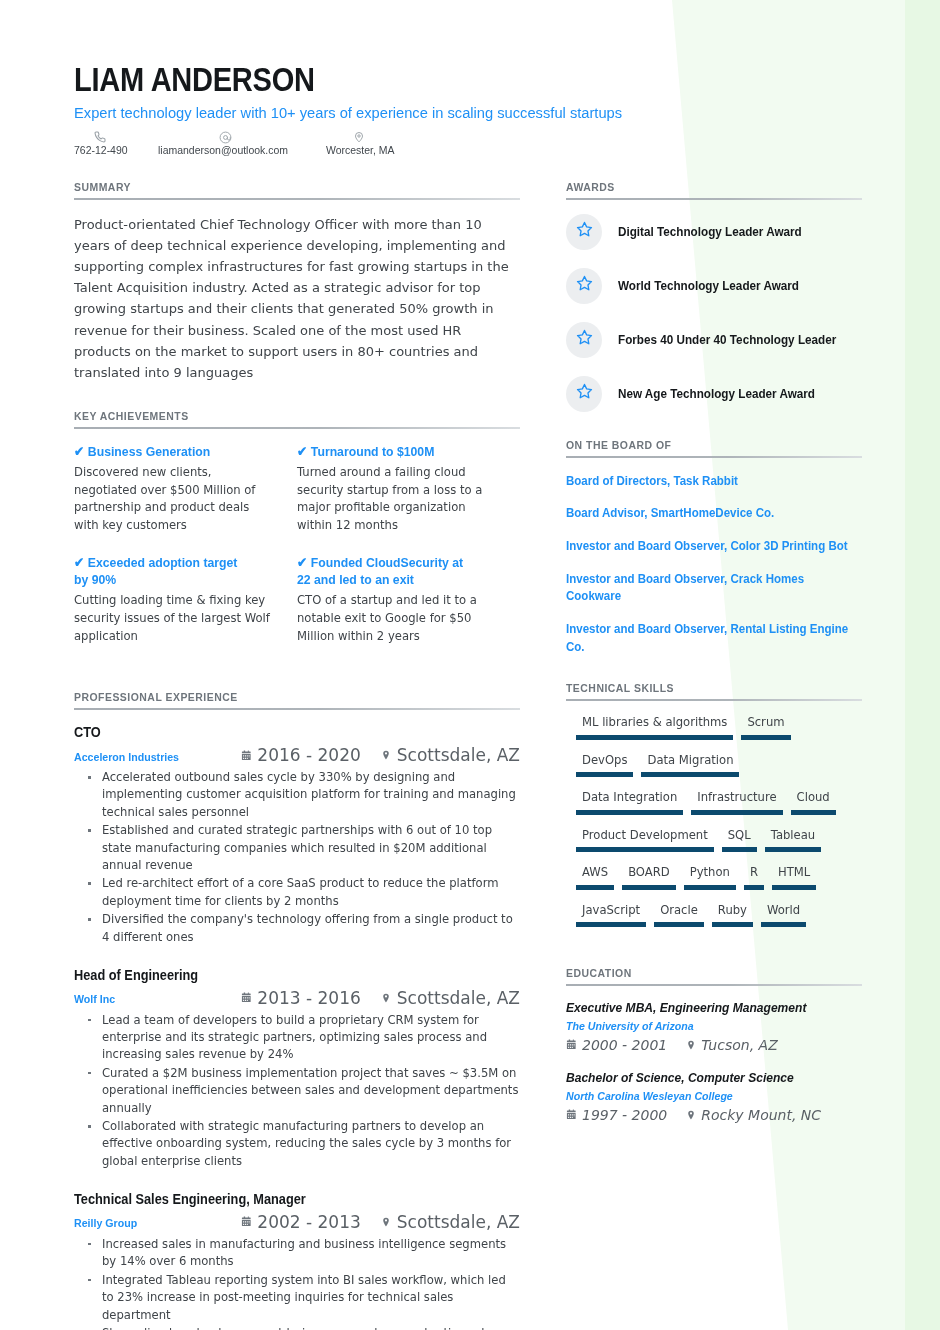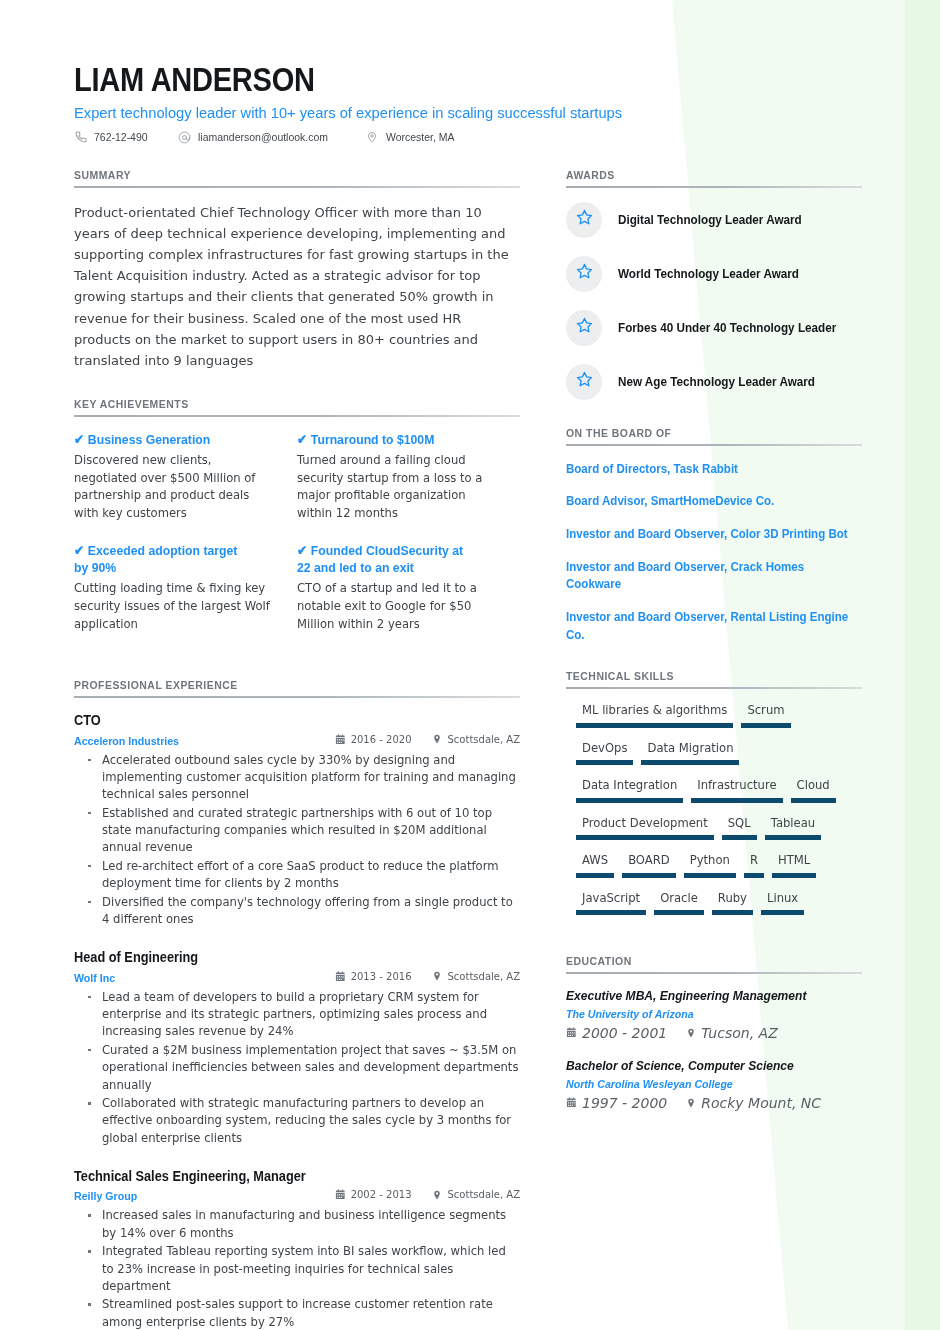--- a/index.html
+++ b/index.html
@@ -63,20 +63,21 @@
     margin-top: 9px;
     font-family: "Liberation Sans", sans-serif;
     font-size: 11.4px;
     color: #41474d;
   }
   .contact-item {
     display: flex;
     align-items: center;
     margin-right: 26px;
     white-space: nowrap;
+    flex-direction: column;
   }
   .contact-item .ci-ico {
     display: inline-flex;
     align-items: center;
     justify-content: center;
     width: 13px;
     height: 13px;
     margin-right: 7px;
     color: #9aa1a7;
     flex: none;
@@ -168,21 +169,21 @@
     font-size: 11.8px;
     color: #1e90f5;
     transform: scaleX(0.9);
     transform-origin: left center;
     flex: none;
   }
   .job-meta-right {
     display: flex;
     align-items: center;
     margin-left: auto;
-    font-size: 10px;
+    font-size: 17px;
     color: #5a6066;
   }
   .meta-chip {
     display: flex;
     align-items: center;
     margin-left: 20px;
     white-space: nowrap;
   }
   .meta-chip .mi {
     display: inline-flex;
@@ -554,21 +555,21 @@
               <span class="skill-tag">SQL</span>
               <span class="skill-tag">Tableau</span>
               <span class="skill-tag">AWS</span>
               <span class="skill-tag">BOARD</span>
               <span class="skill-tag">Python</span>
               <span class="skill-tag">R</span>
               <span class="skill-tag">HTML</span>
               <span class="skill-tag">JavaScript</span>
               <span class="skill-tag">Oracle</span>
               <span class="skill-tag">Ruby</span>
-              <span class="skill-tag">Linux</span>
+              <span class="skill-tag">World</span>
             </div>
         </div>
       </section>
 
       <section class="sec">
         <div class="sec-title">EDUCATION</div>
         <div class="sec-rule"></div>
         <div class="sec-body" id="edu-list">
             <div class="edu">
               <div class="edu-degree">Executive MBA, Engineering Management</div>

